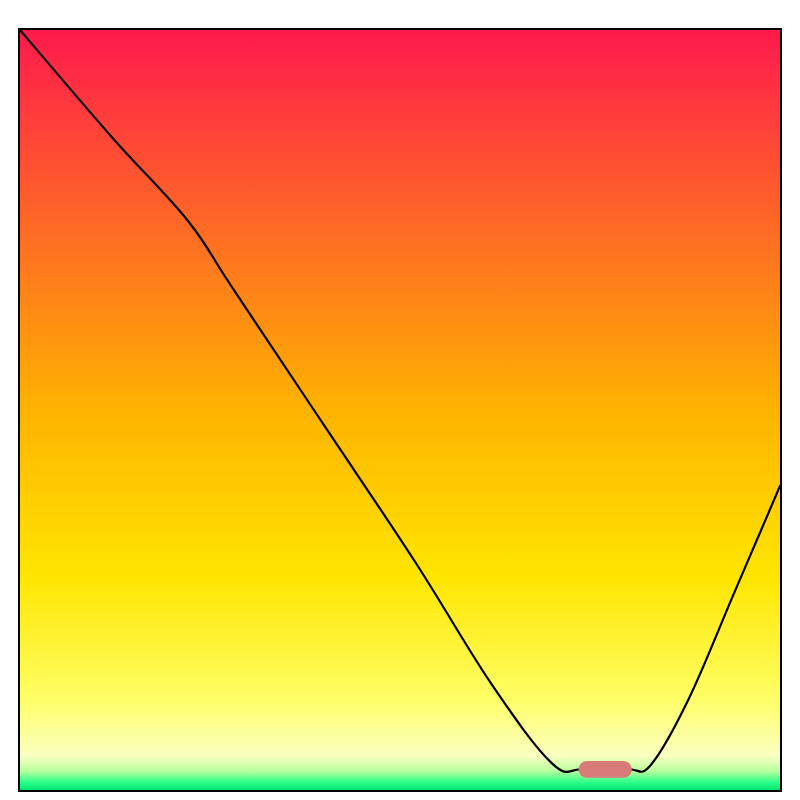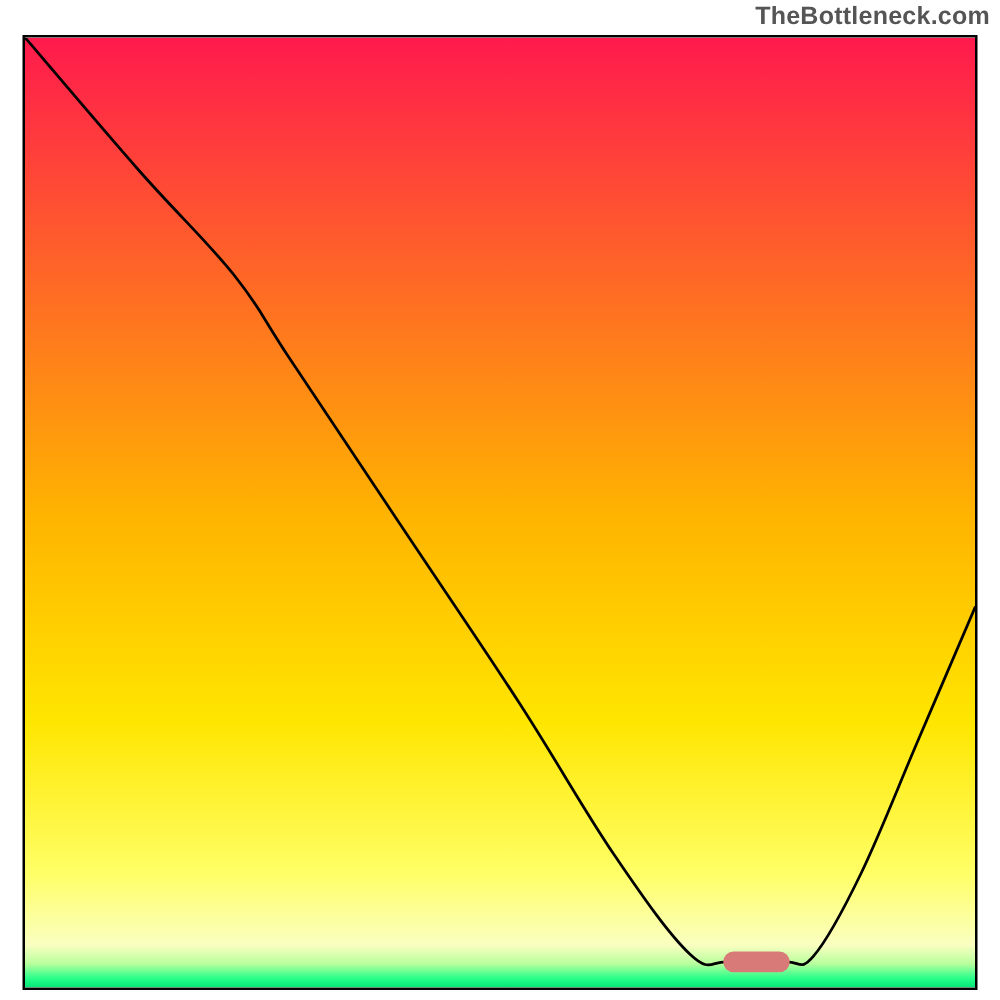--- a/index.html
+++ b/index.html
@@ -41,21 +41,20 @@
     width: 760px;
     height: 760px;
     display: block;
   }
 </style>
 </head>
 <body>
 
 <div class="container">
 
-  <div class="watermark">TheBottleneck.com</div>
 
   <div class="frame">
     <svg class="plot" viewBox="0 0 760 760" preserveAspectRatio="none">
       <defs>
         <linearGradient id="bg-grad" x1="0" y1="0" x2="0" y2="1">
             <stop offset="0.00%" stop-color="#ff1a4d"></stop>
             <stop offset="50.00%" stop-color="#ffb300"></stop>
             <stop offset="72.00%" stop-color="#ffe600"></stop>
             <stop offset="88.00%" stop-color="#ffff66"></stop>
             <stop offset="95.50%" stop-color="#faffc0"></stop>

